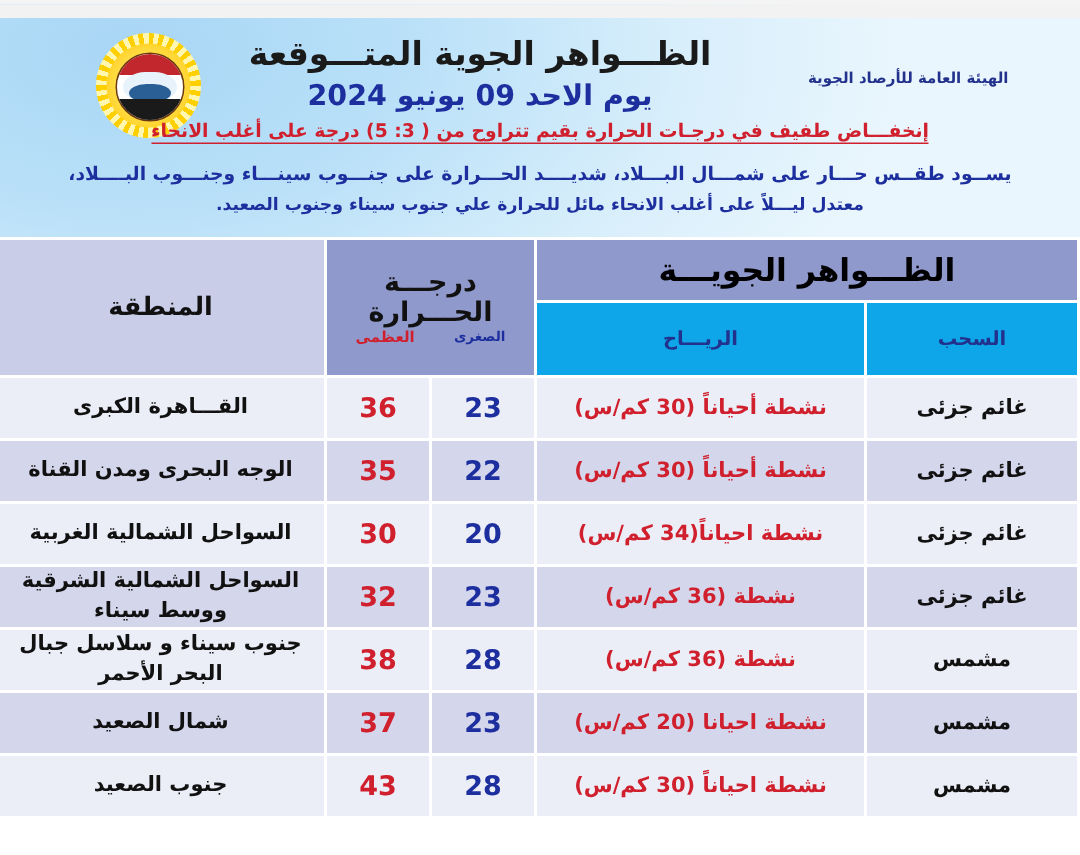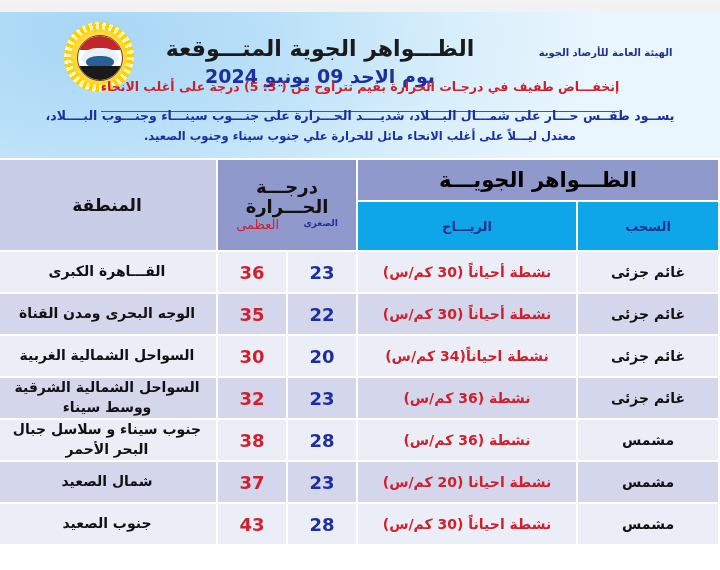--- a/index.html
+++ b/index.html
@@ -111,21 +111,20 @@
     letter-spacing: 0.2px;
     margin-top: 20px;
   }
 
   .main-title {
     position: absolute;
     right: 235px;
     top: 20px;
     width: 330px;
     text-align: center;
-    margin-top: 12px;
   }
   .main-title .t1 {
     font-size: 22px;
     font-weight: bold;
     color: #1a1a1a;
     line-height: 1.25;
     letter-spacing: 0.5px;
   }
   .main-title .t2 {
     font-size: 19px;
@@ -139,21 +138,21 @@
     position: absolute;
     left: 0; right: 0;
     top: 76px;
     text-align: center;
     color: #d0202e;
     font-size: 12.5px;
     font-weight: bold;
   }
   .alert-line span {
     border-bottom: 1.5px solid #d0202e;
-    padding-bottom: 17px;
+    padding-bottom: 1px;
   }
 
   .summary {
     position: absolute;
     left: 14px; right: 14px;
     top: 103px;
     text-align: center;
     color: #1d2f9e;
     font-size: 12.5px;
     font-weight: bold;
@@ -198,22 +197,22 @@
     font-weight: bold;
     line-height: 1.12;
   }
   .hdr-temp .tmin-lbl {
     color: #1d2f9e;
     font-size: 9px;
     font-weight: bold;
   }
   .hdr-temp .tmax-lbl {
     color: #d0202e;
-    font-size: 13px;
-    font-weight: normal;
+    font-size: 10px;
+    font-weight: bold;
   }
   .hdr-temp .sub-row {
     display: flex;
     justify-content: space-around;
     padding: 0 6px;
     margin-top: 1px;
   }
   .hdr-region {
     background: #c9cde8;
     color: #111111;

